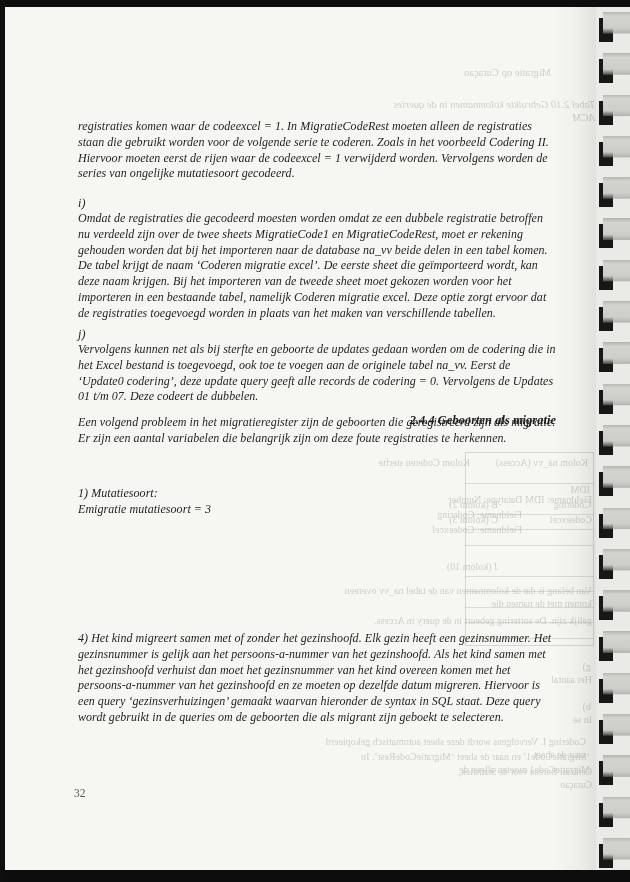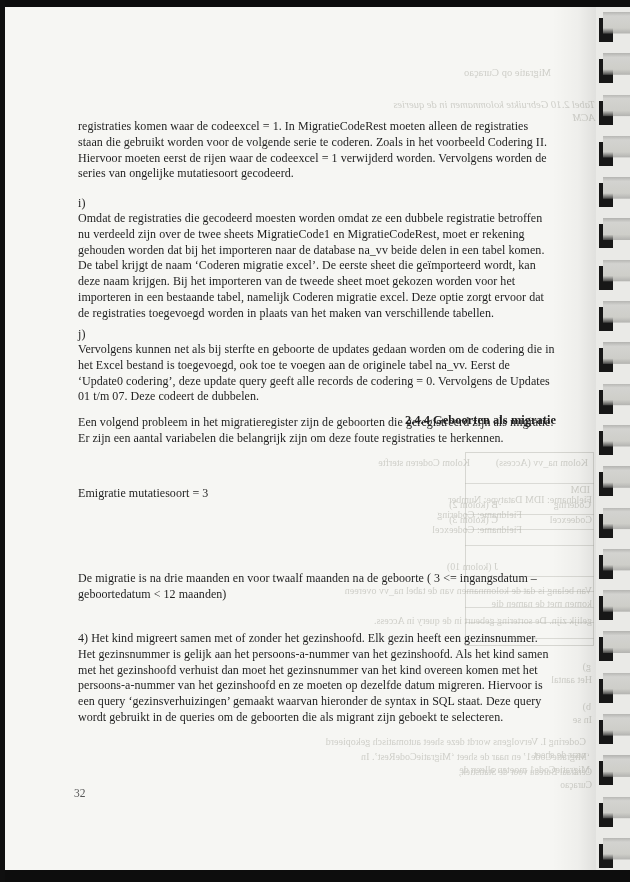--- a/index.html
+++ b/index.html
@@ -21,21 +21,21 @@
   .binding-holes{position:absolute;top:18px;left:3px;width:14px;height:856px;
     background:repeating-linear-gradient(180deg,#171717 0px,#171717 24px,rgba(0,0,0,0) 24px,rgba(0,0,0,0) 41.3px);}
   .binding-teeth{position:absolute;top:12px;left:7px;width:27px;height:862px;
     background:repeating-linear-gradient(180deg,
       #b6b6b3 0px,#d3d3d0 4px,#cecec9 16px,#88888588 21px,
       rgba(0,0,0,0) 22px,rgba(0,0,0,0) 41.3px);}
   
   .txt{
     position:absolute;left:78px;width:478px;
     font-size:12px;line-height:15.8px;color:#1e1e1e;
-    letter-spacing:0.05px;z-index:2;
+    letter-spacing:0.05px;z-index:2;font-style:italic;
   }
   .heading{font-weight:bold;font-size:12.4px;text-align:right;}
   .pagenum{position:absolute;left:74px;top:787px;font-size:11.5px;color:#555;z-index:2;}
   
   #bleed-layer{position:absolute;inset:0;z-index:1;pointer-events:none;}
   .bleed{
     position:absolute;transform:scaleX(-1);
     color:#cfcfc9;font-size:10.5px;line-height:13px;white-space:normal;
   }
   .bleed.italic{font-style:italic;}
@@ -84,24 +84,24 @@
   <div class="txt" style="top:196px">i)</div>
   <div class="txt" style="top:211px">Omdat de registraties die gecodeerd moesten worden omdat ze een dubbele registratie betroffen nu verdeeld zijn over de twee sheets MigratieCode1 en MigratieCodeRest, moet er rekening gehouden worden dat bij het importeren naar de database na_vv beide delen in een tabel komen. De tabel krijgt de naam ‘Coderen migratie excel’. De eerste sheet die geïmporteerd wordt, kan deze naam krijgen. Bij het importeren van de tweede sheet moet gekozen worden voor het importeren in een bestaande tabel, namelijk Coderen migratie excel. Deze optie zorgt ervoor dat de registraties toegevoegd worden in plaats van het maken van verschillende tabellen.</div>
 
   <div class="txt" style="top:327px">j)</div>
   <div class="txt" style="top:342px">Vervolgens kunnen net als bij sterfte en geboorte de updates gedaan worden om de codering die in het Excel bestand is toegevoegd, ook toe te voegen aan de originele tabel na_vv. Eerst de ‘Update0 codering’, deze update query geeft alle records de codering = 0. Vervolgens de Updates 01 t/m 07. Deze codeert de dubbelen.</div>
 
   <div class="txt heading" style="top:413px">2.4.4 Geboorten als migratie</div>
   <div class="txt" style="top:415px">Een volgend probleem in het migratieregister zijn de geboorten die geregistreerd zijn als migratie. Er zijn een aantal variabelen die belangrijk zijn om deze foute registraties te herkennen.</div>
 
   <div class="txt" style="top:486px">
+    <div>1) Mutatiesoort:</div>
     <div>Emigratie mutatiesoort = 3</div>
   </div>
 
-  <div class="txt" style="top:571px">De migratie is na drie maanden en voor twaalf maanden na de geboorte ( 3 &lt;= ingangsdatum – geboortedatum &lt; 12 maanden)</div>
 
 
   <div class="txt" style="top:631px">4) Het kind migreert samen met of zonder het gezinshoofd. Elk gezin heeft een gezinsnummer. Het gezinsnummer is gelijk aan het persoons-a-nummer van het gezinshoofd. Als het kind samen met het gezinshoofd verhuist dan moet het gezinsnummer van het kind overeen komen met het persoons-a-nummer van het gezinshoofd en ze moeten op dezelfde datum migreren. Hiervoor is een query ‘gezinsverhuizingen’ gemaakt waarvan hieronder de syntax in SQL staat. Deze query wordt gebruikt in de queries om de geboorten die als migrant zijn geboekt te selecteren.</div>
 
   <div class="pagenum">32</div>
 
   <div class="binding">
     <div class="binding-holes"></div>
     <div class="binding-teeth"></div>
   </div>

